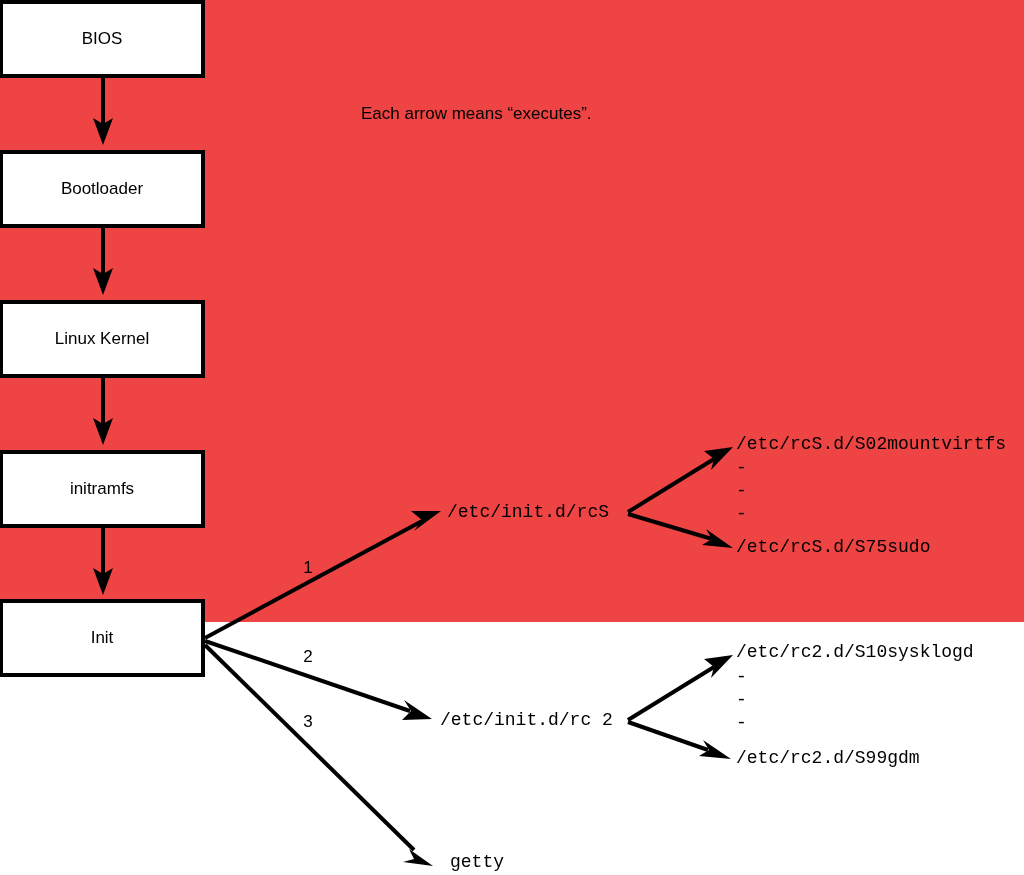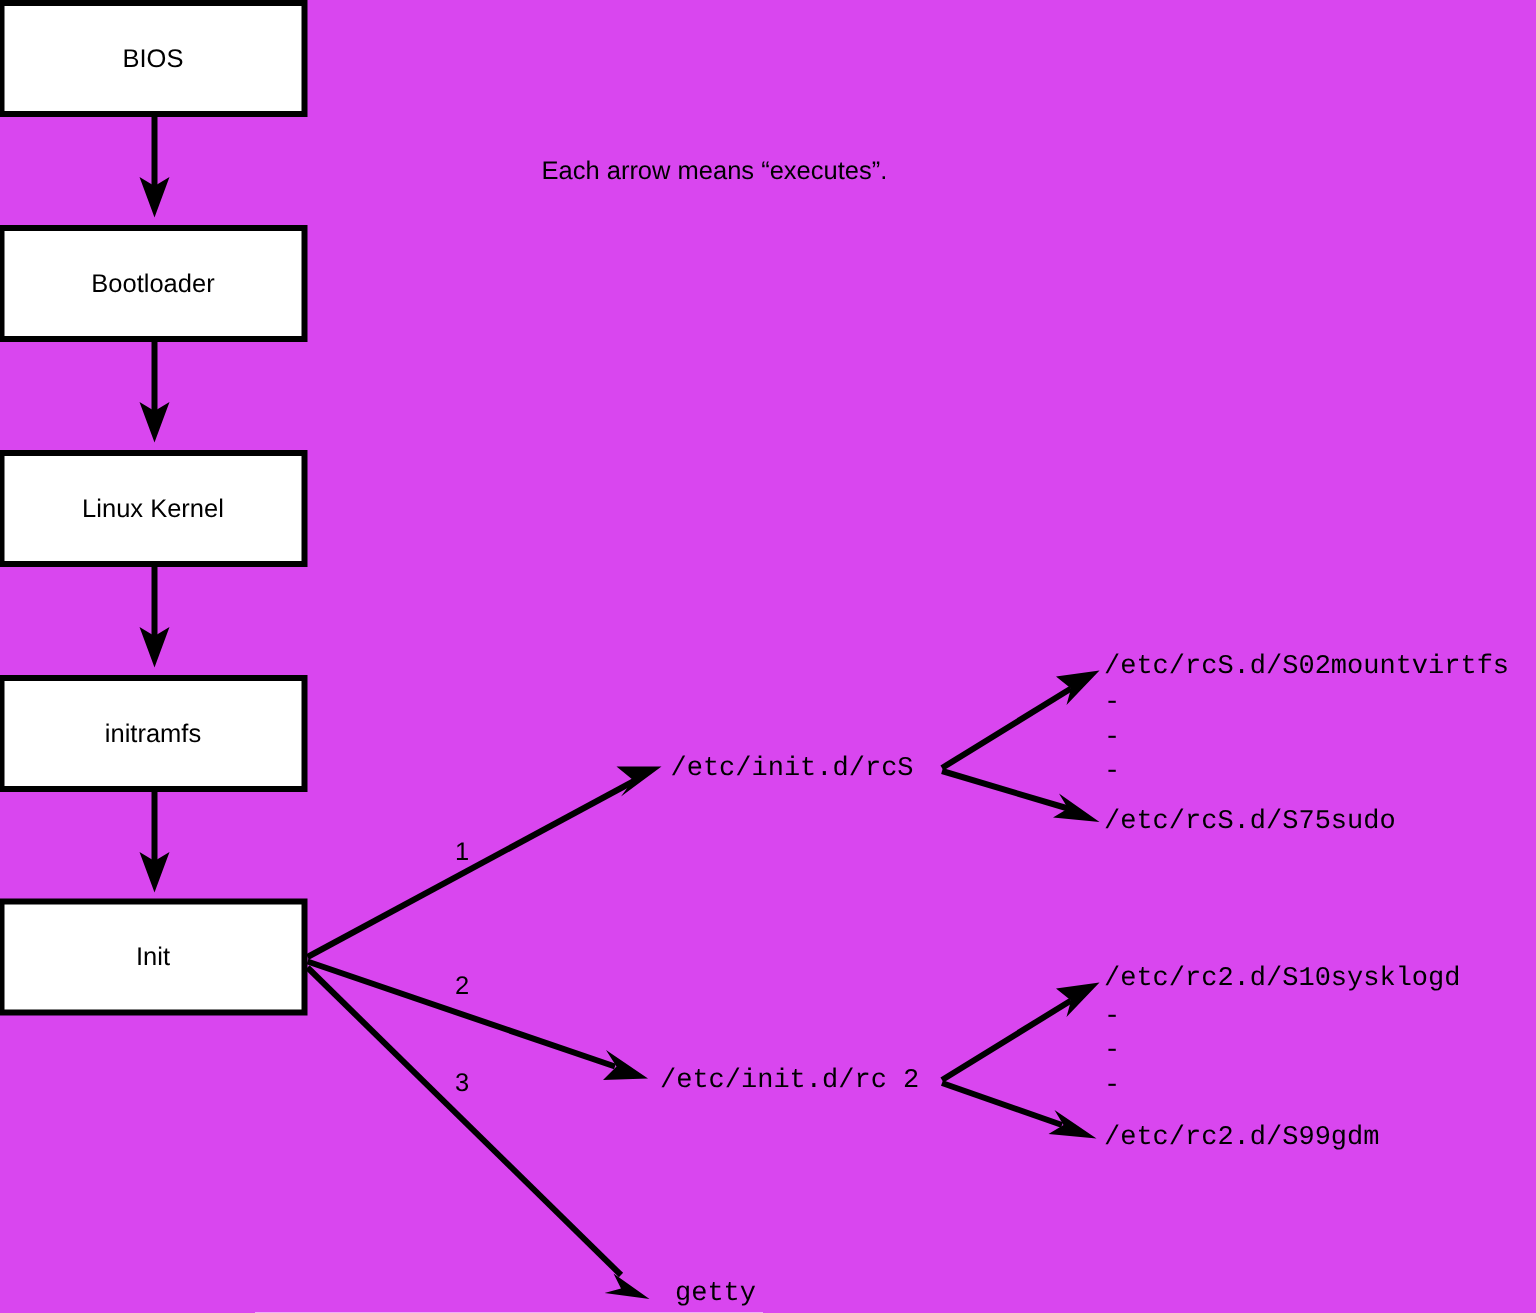--- a/index.html
+++ b/index.html
@@ -10,22 +10,22 @@
   }
   body {
     width: 1024px;
     height: 875px;
     overflow: hidden;
     font-family: "Liberation Sans", sans-serif;
   }
   #diagram-root {
     position: relative;
     width: 1024px;
-    height: 875px;
-    background: #d946ef;
+    height: 622px;
+    background: #ef4444;
   }
   svg#boot-diagram {
     display: block;
     width: 1024px;
     height: 875px;
   }
   .box-rect {
     fill: #ffffff;
     stroke: #000000;
     stroke-width: 4;

